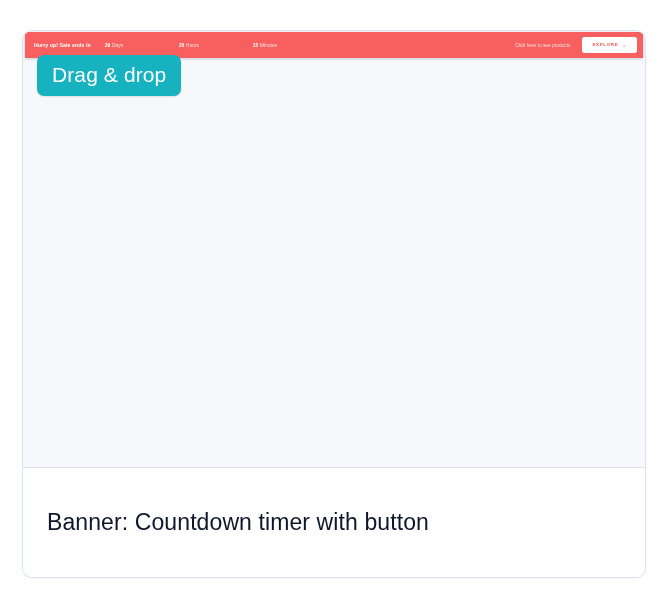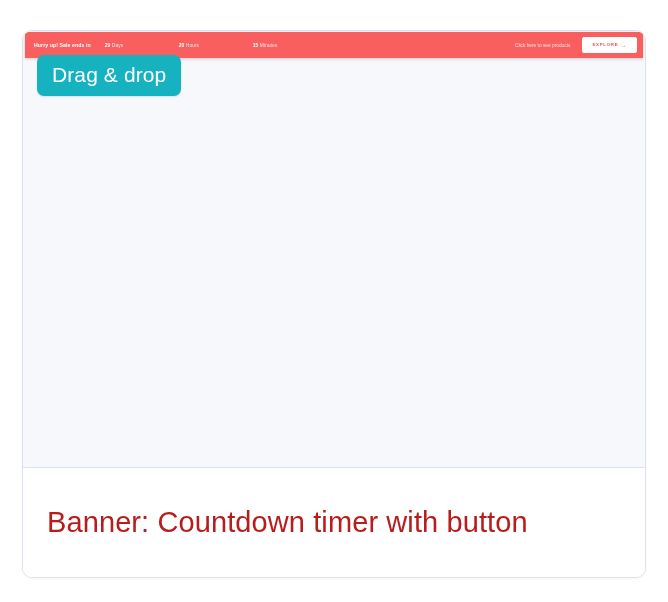--- a/index.html
+++ b/index.html
@@ -151,22 +151,22 @@
     width: 622px;
     height: 109px;
     background: #ffffff;
     display: flex;
     align-items: center;
     box-sizing: border-box;
     padding-left: 24px;
   }
 
   .caption-text {
-    font-size: 29px;
-    color: #b91c1c;
+    font-size: 23px;
+    color: #0f172a;
     letter-spacing: 0.1px;
     white-space: nowrap;
   }
 </style>
 </head>
 <body>
 
 <div id="root">
 
   <div class="card">

